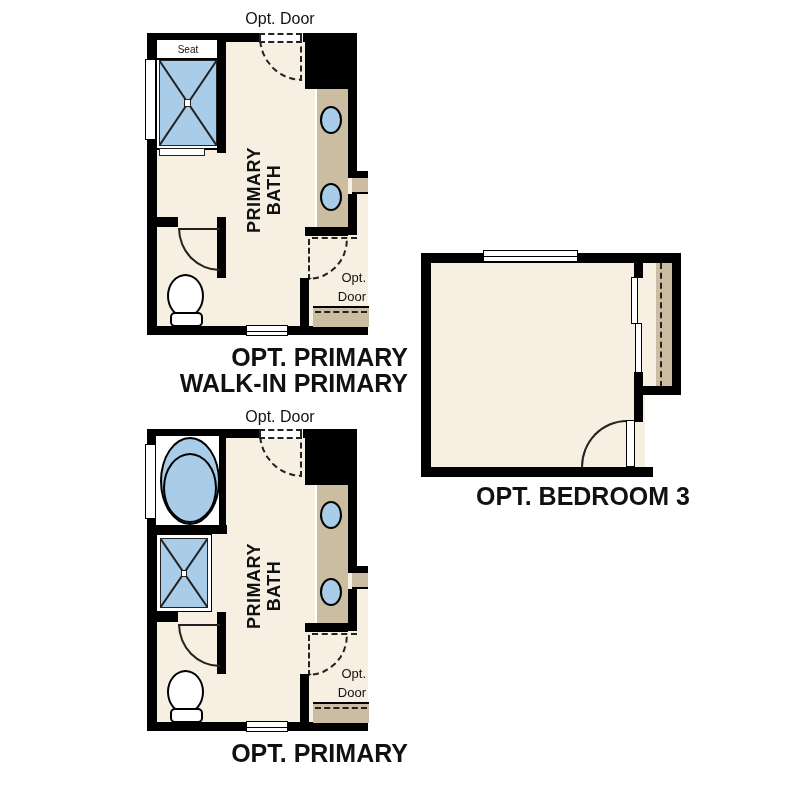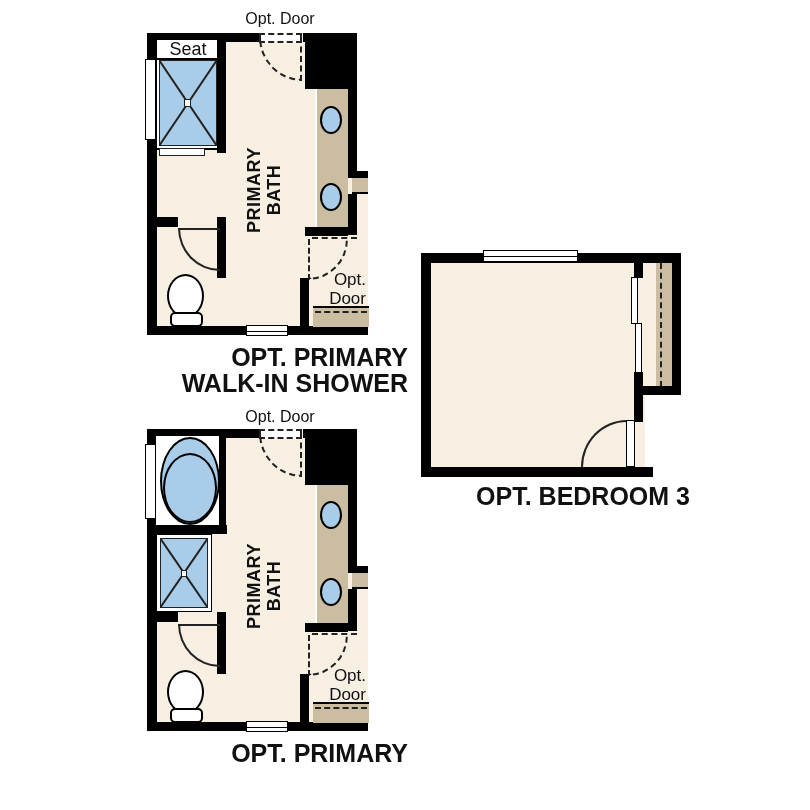--- a/index.html
+++ b/index.html
@@ -27,25 +27,25 @@
   .arc-br-d{border-right:2px dashed #222;border-bottom:2px dashed #222;border-bottom-right-radius:100% 100%;border-left:2px dashed #222;}
   .arc-tl{border-top:2px solid #222;border-left:2px solid #222;border-top-left-radius:100% 100%;}
   .dash-h{height:0;border-top:2px dashed #222;}
   .dash-v{width:0;border-left:2px dashed #222;}
   .optrect{background:#fff;border:2px dashed #222;}
   .cab{background:var(--c-counter);border-top:2px solid #000;}
   .cab .dl{margin:3px 2px 0 2px;border-top:2px dashed #222;}
   .leafrect{background:#fff;border:1px solid #000;}
   .panel{background:#fff;border:1px solid #000;}
   .lbl{font-size:16px;text-align:center;white-space:nowrap;}
-  .small-lbl{font-size:17px;text-align:right;white-space:nowrap;}
+  .small-lbl{font-size:13px;text-align:right;white-space:nowrap;}
   .caption{font-weight:bold;font-size:25px;line-height:26px;text-align:right;letter-spacing:0px;white-space:nowrap;}
   .roomname{font-weight:bold;font-size:24px;text-align:center;white-space:nowrap;}
   .vroom{display:flex;align-items:center;justify-content:center;transform:rotate(-90deg);font-weight:bold;font-size:18px;line-height:20px;text-align:center;letter-spacing:.5px;white-space:nowrap;}
-  .seat-strip{position:absolute;left:0;top:0;right:0;height:20px;background:#fff;border-bottom:2px solid #000;font-size:18px;text-align:center;line-height:19px;}
+  .seat-strip{position:absolute;left:0;top:0;right:0;height:20px;background:#fff;border-bottom:2px solid #000;font-size:10px;text-align:center;line-height:19px;}
   svg.x{position:absolute;}
 </style>
 </head>
 <body>
 
 <div id="canvas">
 
   <div class="abs lbl" style="left:230px;top:10px;width:100px;">Opt. Door</div>
 
   <div class="abs floor" style="left:150px;top:36px;width:207px;height:296px;"></div>
@@ -108,21 +108,21 @@
 
   <div class="abs vroom" style="left:194px;top:160px;width:140px;height:60px;">
     <div>
       <span style="display:block">PRIMARY</span>
       <span style="display:block">BATH</span>
     </div>
   </div>
 
   <div class="abs caption" style="left:108px;top:344px;width:300px;">
     <span style="display:block">OPT. PRIMARY</span>
-    <span style="display:block">WALK-IN SHOWER</span>
+    <span style="display:block">WALK-IN PRIMARY</span>
   </div>
 
   <div class="abs lbl" style="left:230px;top:408px;width:100px;">Opt. Door</div>
 
   <div class="abs floor" style="left:150px;top:432px;width:207px;height:296px;"></div>
   <div class="abs floor" style="left:357px;top:567px;width:11px;height:161px;"></div>
 
   <div class="abs wall" style="left:147px;top:429px;width:112px;height:9px;"></div>
   <div class="abs wall" style="left:303px;top:429px;width:54px;height:9px;"></div>
   <div class="abs wall" style="left:147px;top:429px;width:10px;height:16px;"></div>

